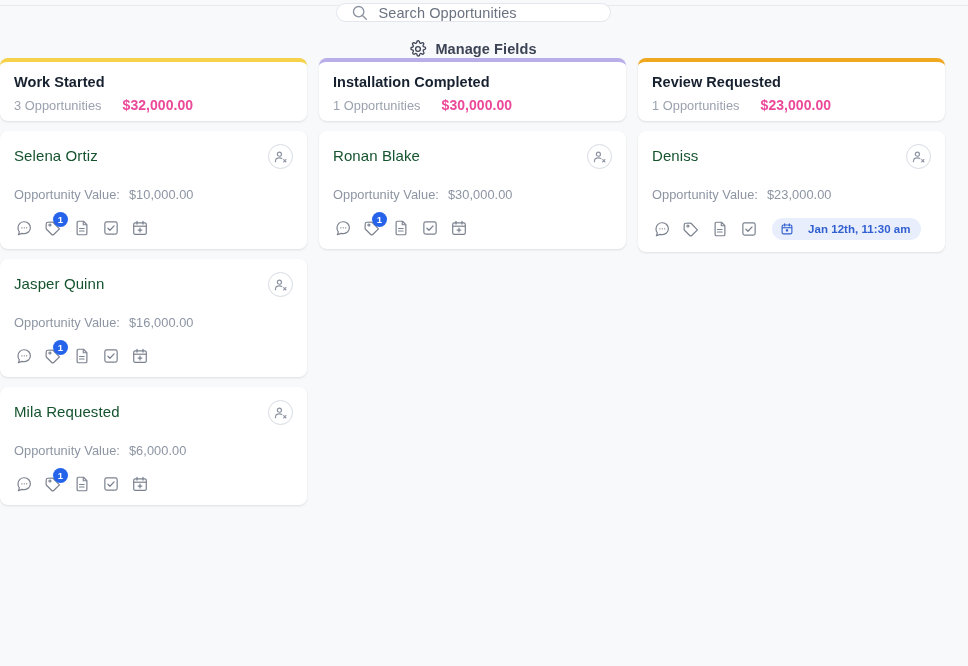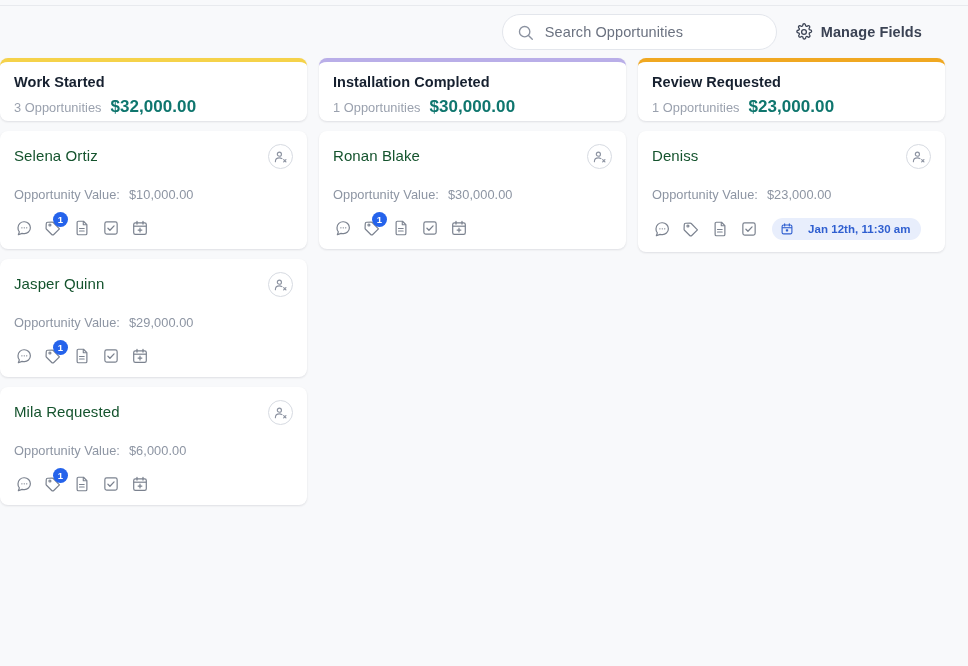--- a/index.html
+++ b/index.html
@@ -30,29 +30,30 @@
     left: 0;
     top: 5px;
     width: 968px;
     height: 1px;
     background: #e8eaee;
   }
 
   
   .toolbar {
     position: absolute;
-    left: 0;
+    left: 12px;
     top: 6px;
     width: 948px;
     height: 52px;
     display: flex;
     align-items: center;
     justify-content: flex-end;
     padding-right: 26px;
     gap: 18px;
+    flex-direction: column;
   }
 
   .search-box {
     width: 275px;
     height: 36px;
     background: #ffffff;
     border: 1px solid #e3e6ec;
     border-radius: 20px;
     display: flex;
     align-items: center;
@@ -130,24 +131,25 @@
     display: flex;
     align-items: center;
     gap: 9px;
   }
   .col-count {
     font-size: 12.8px;
     color: #9aa1ae;
     letter-spacing: .05px;
   }
   .col-total {
-    font-size: 17px;
+    font-size: 14px;
     font-weight: bold;
-    color: #0f766e;
+    color: #ec4899;
     letter-spacing: .05px;
+    margin-left: 12px;
   }
 
   
   .card {
     background: #ffffff;
     border-radius: 8px;
     box-shadow: 0 1px 2px rgba(16,24,40,.06), 0 1px 3px rgba(16,24,40,.05);
     padding: 13px 14px 12px 14px;
     position: relative;
     min-height: 104px;
@@ -353,21 +355,21 @@
          <div class="avatar-btn">
               <svg width="15" height="15" viewBox="0 0 24 24" fill="none">
                 <circle cx="10.2" cy="8.2" r="3.3" stroke="#8b92a0" stroke-width="1.8"></circle>
                 <path d="M3.8 20.2c0-3.6 2.9-6.1 6.4-6.1 1.6 0 3 .5 4.1 1.3" stroke="#8b92a0" stroke-width="1.8" stroke-linecap="round"></path>
                 <path d="M17.1 16.9l3.6 3.6M20.7 16.9l-3.6 3.6" stroke="#8b92a0" stroke-width="1.9" stroke-linecap="round"></path>
               </svg>
             </div>
        </div>
        <div class="card-value-row">
          <span class="value-label">Opportunity Value:</span>
-         <span class="value-amount">$29,000.00</span>
+         <span class="value-amount">$16,000.00</span>
        </div>
        <div class="card-actions">
             <span class="action-icon">
               <svg width="18" height="18" viewBox="0 0 24 24" fill="none">
                 <path d="M20.5 11.6a7.9 7.9 0 0 1-8.5 7.9 9 9 0 0 1-2.6-.4L4.5 21l1.3-3.8A7.9 7.9 0 0 1 4 11.6a7.9 7.9 0 0 1 8.5-7.9 7.9 7.9 0 0 1 8 7.9z" stroke="#7b828f" stroke-width="1.6" stroke-linecap="round" stroke-linejoin="round"></path>
                 <circle cx="9.2" cy="11.8" r=".95" fill="#7b828f"></circle>
                 <circle cx="12.4" cy="11.8" r=".95" fill="#7b828f"></circle>
                 <circle cx="15.6" cy="11.8" r=".95" fill="#7b828f"></circle>
               </svg>
             </span>

